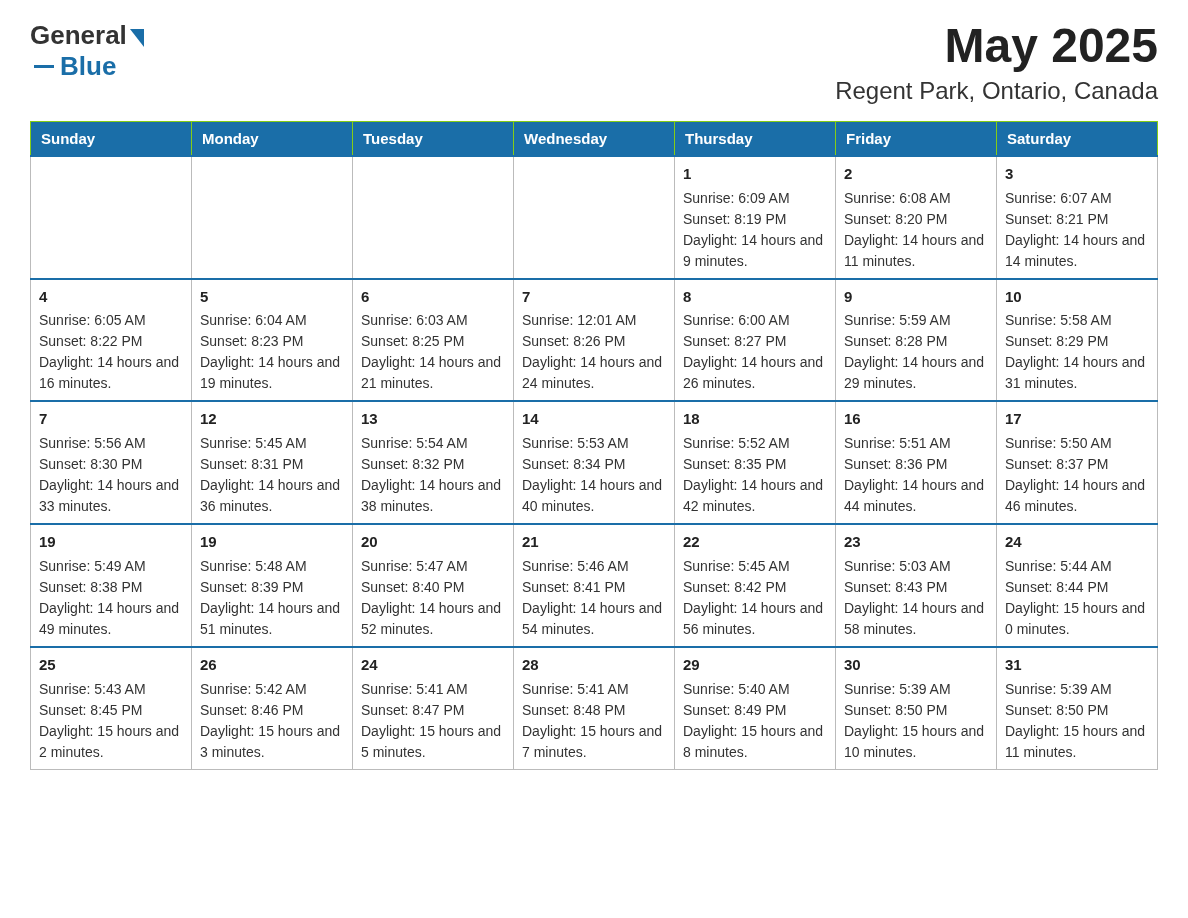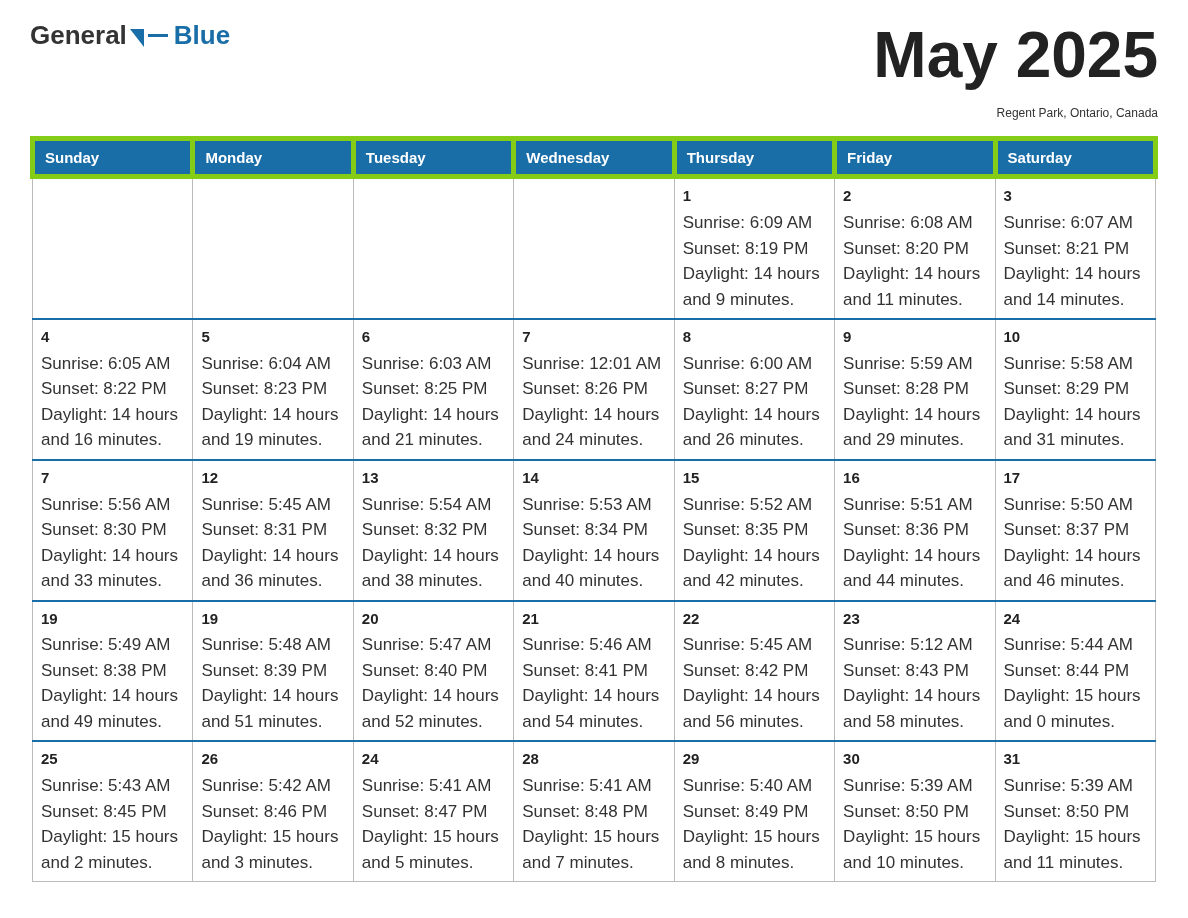--- a/index.html
+++ b/index.html
@@ -11,21 +11,21 @@
       min-height: 918px;
     }
     .header {
       display: flex;
       justify-content: space-between;
       align-items: flex-start;
       margin-bottom: 16px;
     }
     .logo {
       display: flex;
-      flex-direction: row;
+      flex-direction: column;
       align-items: flex-start;
     }
     .logo-top {
       display: flex;
       align-items: center;
     }
     .logo-general {
       font-size: 26px;
       font-weight: bold;
       color: #333;
@@ -47,63 +47,63 @@
     }
     .logo-blue-line {
       color: #1a6ea8;
       font-size: 26px;
       font-weight: bold;
     }
     .title-area {
       text-align: right;
     }
     .month-title {
-      font-size: 64px;
+      font-size: 48px;
       font-weight: bold;
       color: #222;
       line-height: 1.1;
     }
     .location-title {
-      font-size: 12px;
+      font-size: 24px;
       color: #333;
-      margin-top: 16px;
+      margin-top: 4px;
     }
     .calendar {
       width: 100%;
       border-collapse: collapse;
       border: 1px solid #999;
     }
     .calendar th {
       background-color: #1a6ea8;
       color: #fff;
       font-size: 15px;
       font-weight: bold;
       padding: 8px 10px;
       text-align: left;
-      border: 5px solid #84cc16;
+      border: 1px solid #84cc16;
     }
     .calendar td {
       vertical-align: top;
       border: 1px solid #bbb;
       padding: 6px 8px;
       width: 14.28%;
       min-height: 110px;
       font-size: 12.5px;
       color: #222;
       line-height: 1.45;
     }
     .day-number {
       font-size: 15px;
       font-weight: bold;
       color: #222;
       display: block;
       margin-bottom: 3px;
     }
     .day-info {
-      font-size: 17px;
+      font-size: 14px;
       color: #333;
       line-height: 1.5;
     }
     .empty-cell {
       background: #fff;
     }
     tr.week-row td {
       border-top: 2px solid #1a6ea8;
     }
   </style>
@@ -227,21 +227,21 @@
 Sunset: 8:32 PM
 Daylight: 14 hours and 38 minutes.</div>
         </td>
         <td>
           <span class="day-number">14</span>
           <div class="day-info">Sunrise: 5:53 AM
 Sunset: 8:34 PM
 Daylight: 14 hours and 40 minutes.</div>
         </td>
         <td>
-          <span class="day-number">15</span>
+          <span class="day-number">18</span>
           <div class="day-info">Sunrise: 5:52 AM
 Sunset: 8:35 PM
 Daylight: 14 hours and 42 minutes.</div>
         </td>
         <td>
           <span class="day-number">16</span>
           <div class="day-info">Sunrise: 5:51 AM
 Sunset: 8:36 PM
 Daylight: 14 hours and 44 minutes.</div>
         </td>
@@ -278,21 +278,21 @@
 Daylight: 14 hours and 54 minutes.</div>
         </td>
         <td>
           <span class="day-number">22</span>
           <div class="day-info">Sunrise: 5:45 AM
 Sunset: 8:42 PM
 Daylight: 14 hours and 56 minutes.</div>
         </td>
         <td>
           <span class="day-number">23</span>
-          <div class="day-info">Sunrise: 5:12 AM
+          <div class="day-info">Sunrise: 5:03 AM
 Sunset: 8:43 PM
 Daylight: 14 hours and 58 minutes.</div>
         </td>
         <td>
           <span class="day-number">24</span>
           <div class="day-info">Sunrise: 5:44 AM
 Sunset: 8:44 PM
 Daylight: 15 hours and 0 minutes.</div>
         </td>
       </tr>

